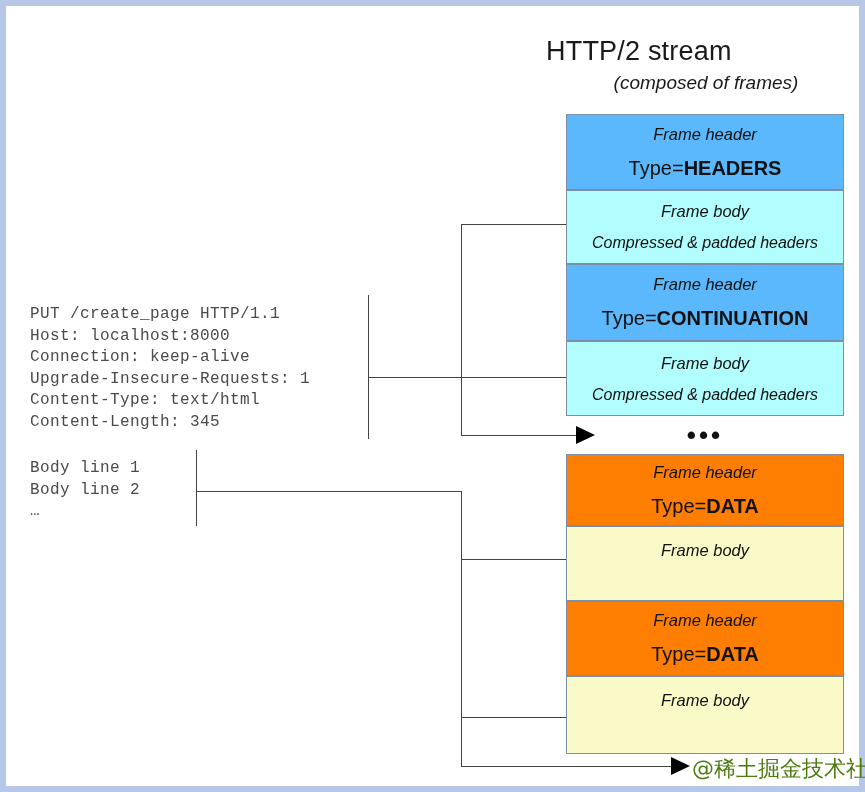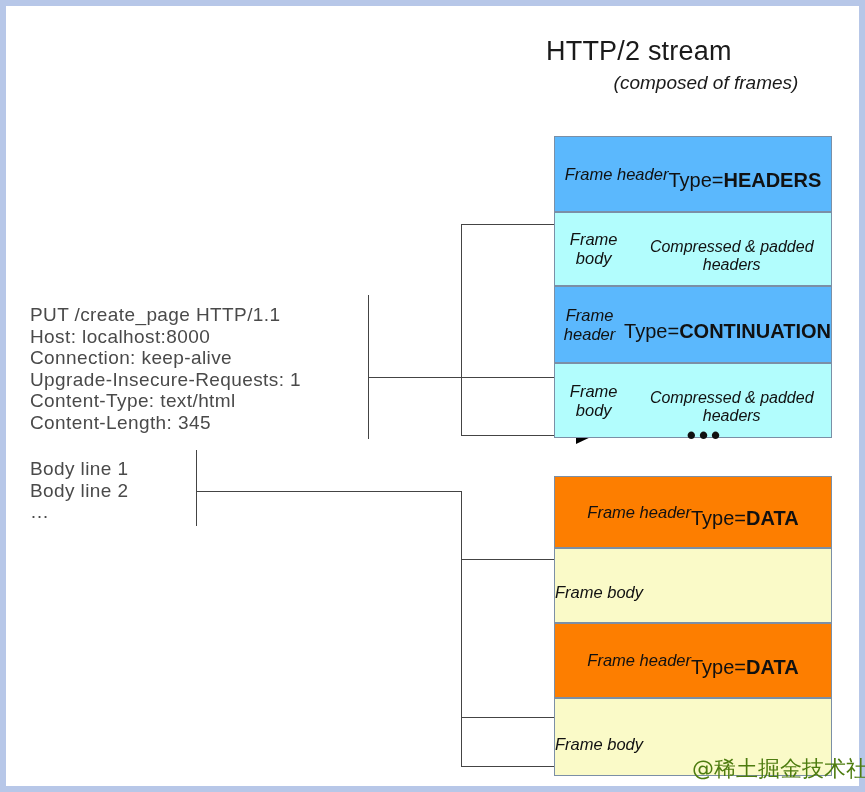--- a/index.html
+++ b/index.html
@@ -36,42 +36,41 @@
   .msg-title{
     position:absolute;
     left:40px; top:190px; width:290px;
     text-align:center;
     font-size:26px;
     color:#1a1a1a;
   }
   
   .mono{
     position:absolute;
-    font-family:Liberation Sans, sans-serif;
-    font-size:19px;
+    font-family:Liberation Mono, monospace;
+    font-size:16px;
     line-height:21.5px;
     color:#4a4a4a;
     white-space:pre;
     letter-spacing:0.4px;
   }
   #headers-text{ left:24px; top:298px; }
   #body-text{ left:24px; top:452px; }
 
   
   .frame{
     position:absolute;
-    left:548px;
+    left:560px;
     width:278px;
     box-sizing:border-box;
     border:1px solid #7b8fa6;
     display:flex;
-    flex-direction:row;
+    flex-direction:column;
     align-items:center;
     justify-content:center;
-    margin-top:22px;
   }
   .frame .lbl-top{
     font-size:16.5px;
     font-style:italic;
     color:#111;
     text-align:center;
   }
   .frame .lbl-bot{
     font-size:20px;
     color:#111;

